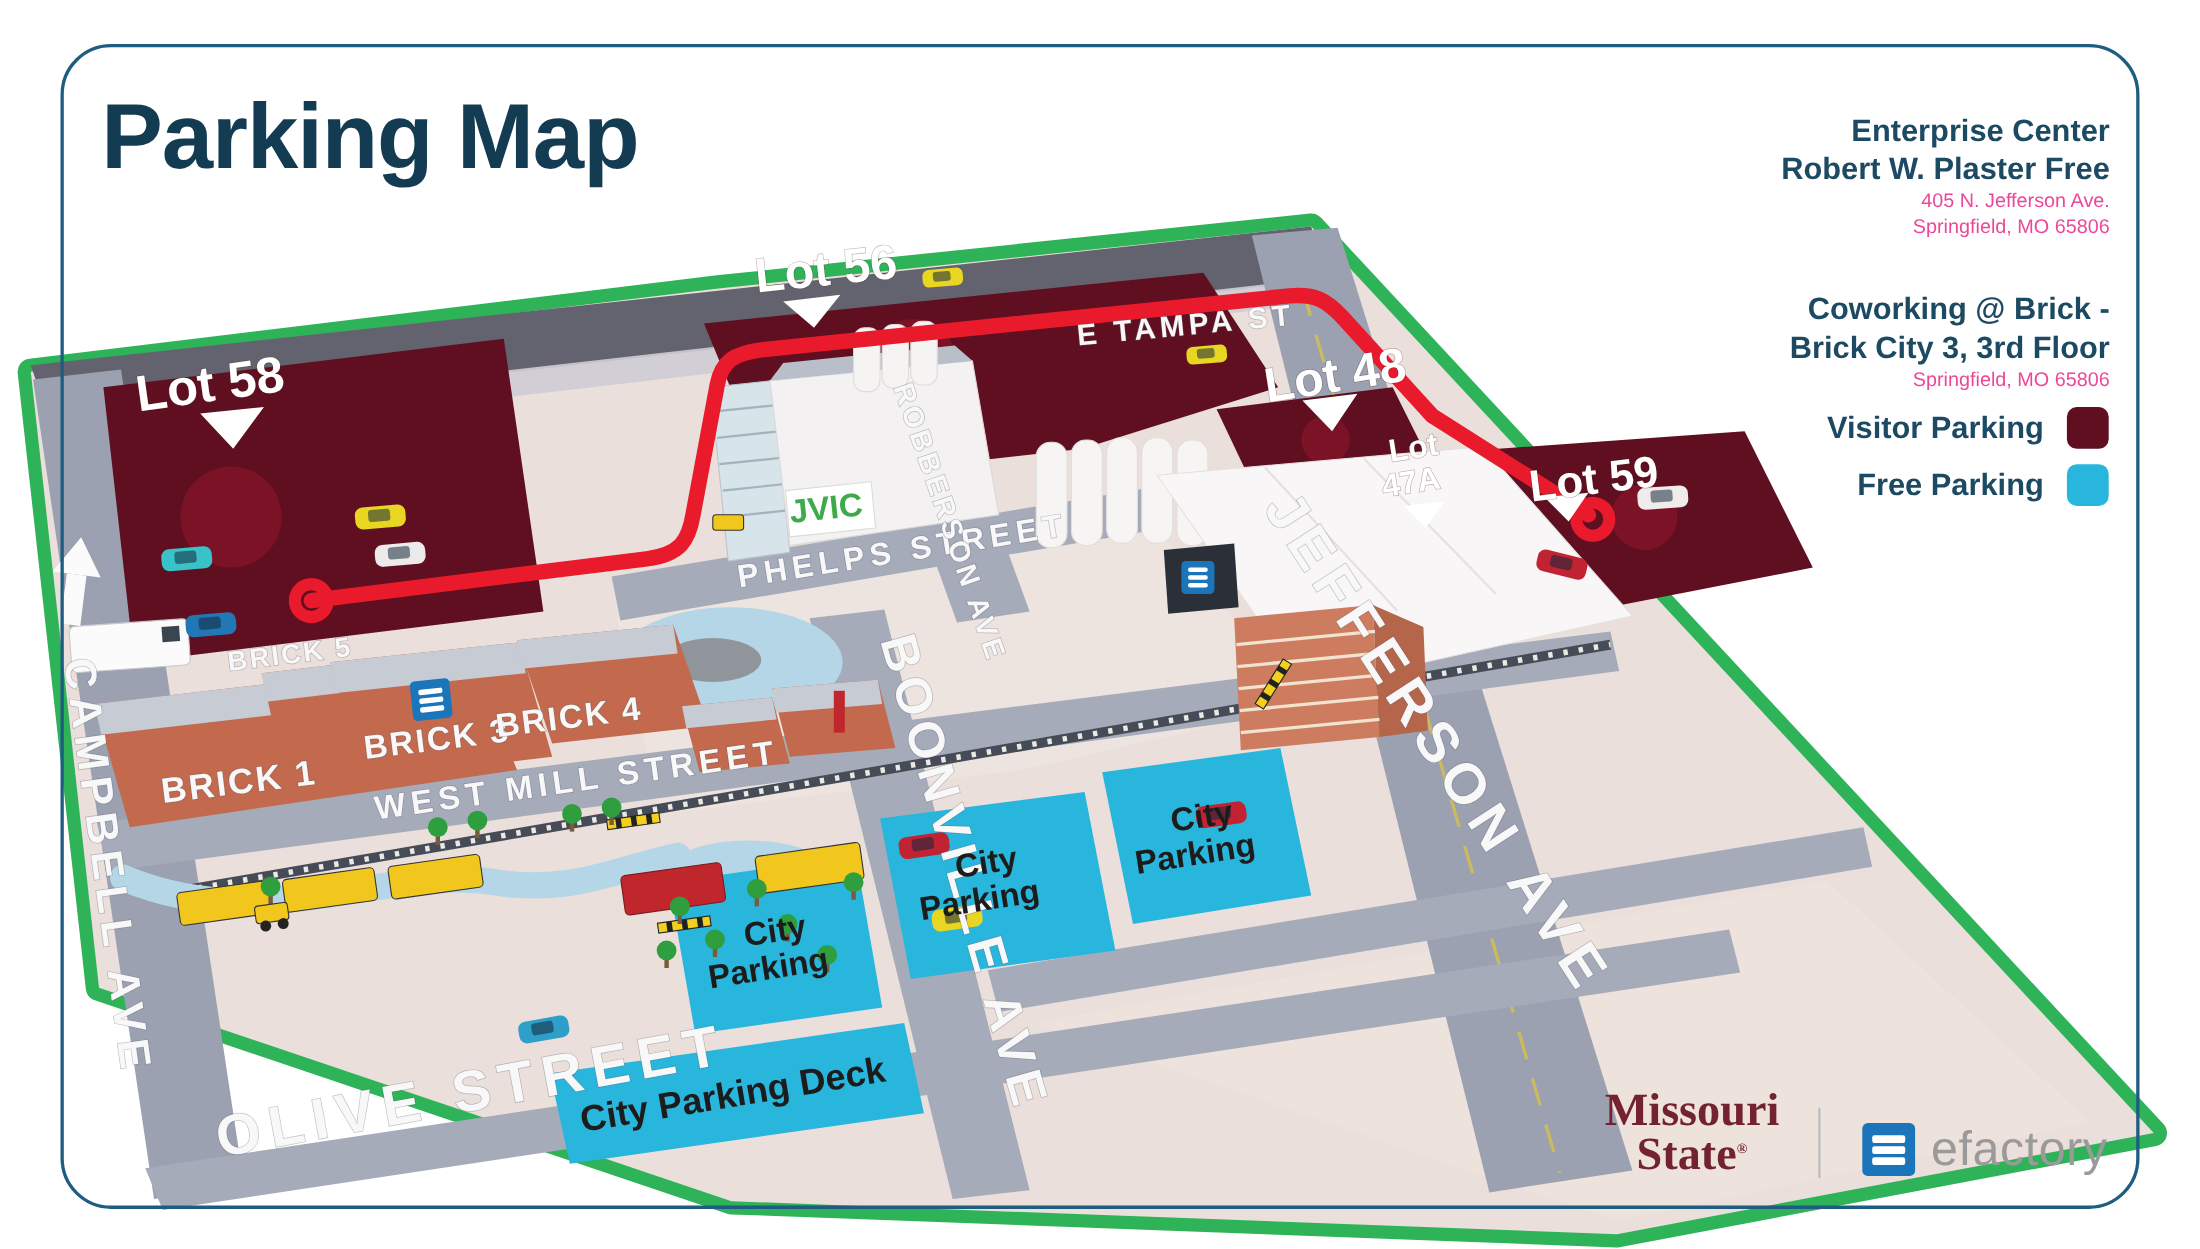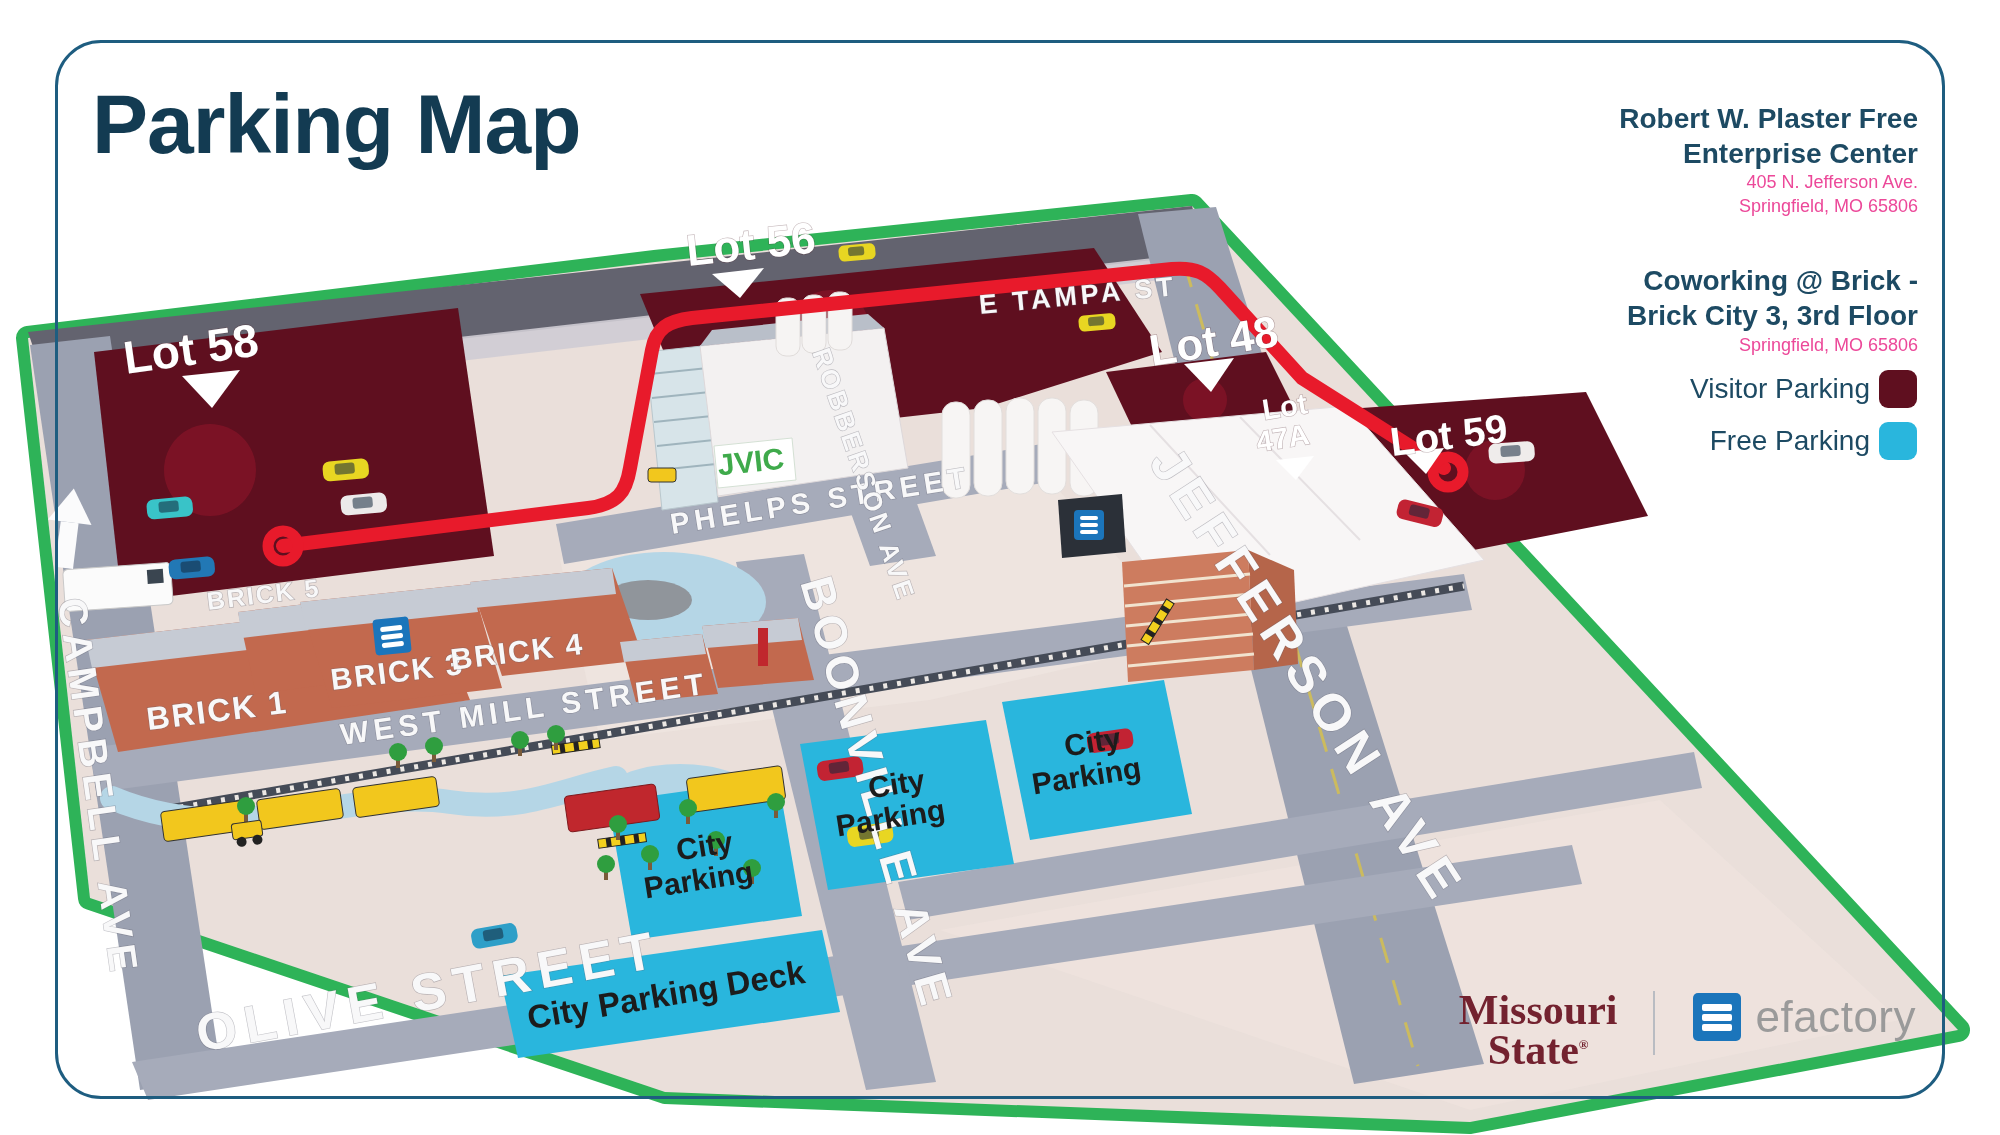--- a/index.html
+++ b/index.html
@@ -10,23 +10,23 @@
   .card-border { position:absolute; left:55px; top:40px; right:55px; bottom:36px;
                  border:3px solid #1e5d80; border-radius:46px; z-index:5; pointer-events:none; }
   .map-svg { position:absolute; inset:0; z-index:1; }
   .title { position:absolute; left:92px; top:76px; z-index:4;
            font-size:84px; font-weight:bold; color:#133b52; letter-spacing:-1px; }
   .info { position:absolute; right:82px; top:102px; z-index:4; text-align:right; color:#1d4a63; }
   .loc-name { font-size:28px; font-weight:bold; line-height:1.24; }
   .loc-addr { font-size:18px; line-height:1.3; color:#ec4899; }
   .info-block { margin-bottom:46px; }
   .legend { margin-top:6px; }
-  .legend-row { display:flex; justify-content:flex-end; align-items:center; gap:8px; margin-top:12px; }
+  .legend-row { display:flex; justify-content:flex-end; align-items:center; gap:20px; margin-top:12px;font-weight:bold; }
   .legend-label { font-size:28px; color:#1d4a63; }
-  .brand { position:absolute; right:84px; bottom:64px; z-index:4; display:flex; align-items:flex-start; gap:36px; }
+  .brand { position:absolute; right:84px; bottom:64px; z-index:4; display:flex; align-items:flex-end; gap:36px; }
   .msu { text-align:center; color:#73222f; font-family:"Liberation Serif", serif;
          font-weight:bold; font-size:42px; line-height:0.95; }
   .msu sup { font-size:13px; }
   .brand-divider { width:2px; height:64px; background:#b9bcc2; }
   .ef { display:flex; align-items:center; gap:12px; }
   .ef-word { font-size:44px; color:#9a9a9a; letter-spacing:0.5px; }
   svg text { font-family:"Liberation Sans", sans-serif; font-weight:bold; }
   .slabel { fill:#f8f8f9; stroke:rgba(100,100,112,0.38); stroke-width:1.3px; paint-order:stroke; }
   .lotlabel { fill:#ffffff; stroke:rgba(80,40,50,0.35); stroke-width:1.2px; paint-order:stroke; }
   .citylabel { fill:#1c1c1c; }
@@ -280,22 +280,22 @@
   <text class="slabel" x="332" y="690" font-size="30" letter-spacing="2" transform="rotate(-7 332 690)">BRICK 3</text>
   <text class="slabel" x="452" y="670" font-size="30" letter-spacing="2" transform="rotate(-7 452 670)">BRICK 4</text>
   <text class="slabel" x="208" y="610" font-size="25" letter-spacing="2" transform="rotate(-7 208 610)">BRICK 5</text>
   <text class="jvic-label" x="752" y="472" font-size="30" text-anchor="middle" transform="rotate(-6 752 472)">JVIC</text>
 </svg>
 
 <h1 class="title">Parking Map</h1>
 
 <div class="info">
   <div class="info-block">
+    <div class="loc-name">Enterprise Center</div>
     <div class="loc-name">Robert W. Plaster Free</div>
-    <div class="loc-name">Enterprise Center</div>
     <div class="loc-addr">405 N. Jefferson Ave.</div>
     <div class="loc-addr">Springfield, MO 65806</div>
   </div>
   <div class="info-block" style="margin-bottom:0;">
     <div class="loc-name">Coworking @ Brick -</div>
     <div class="loc-name">Brick City 3, 3rd Floor</div>
     <div class="loc-addr">Springfield, MO 65806</div>
   </div>
   <div class="legend">
     <div class="legend-row">

